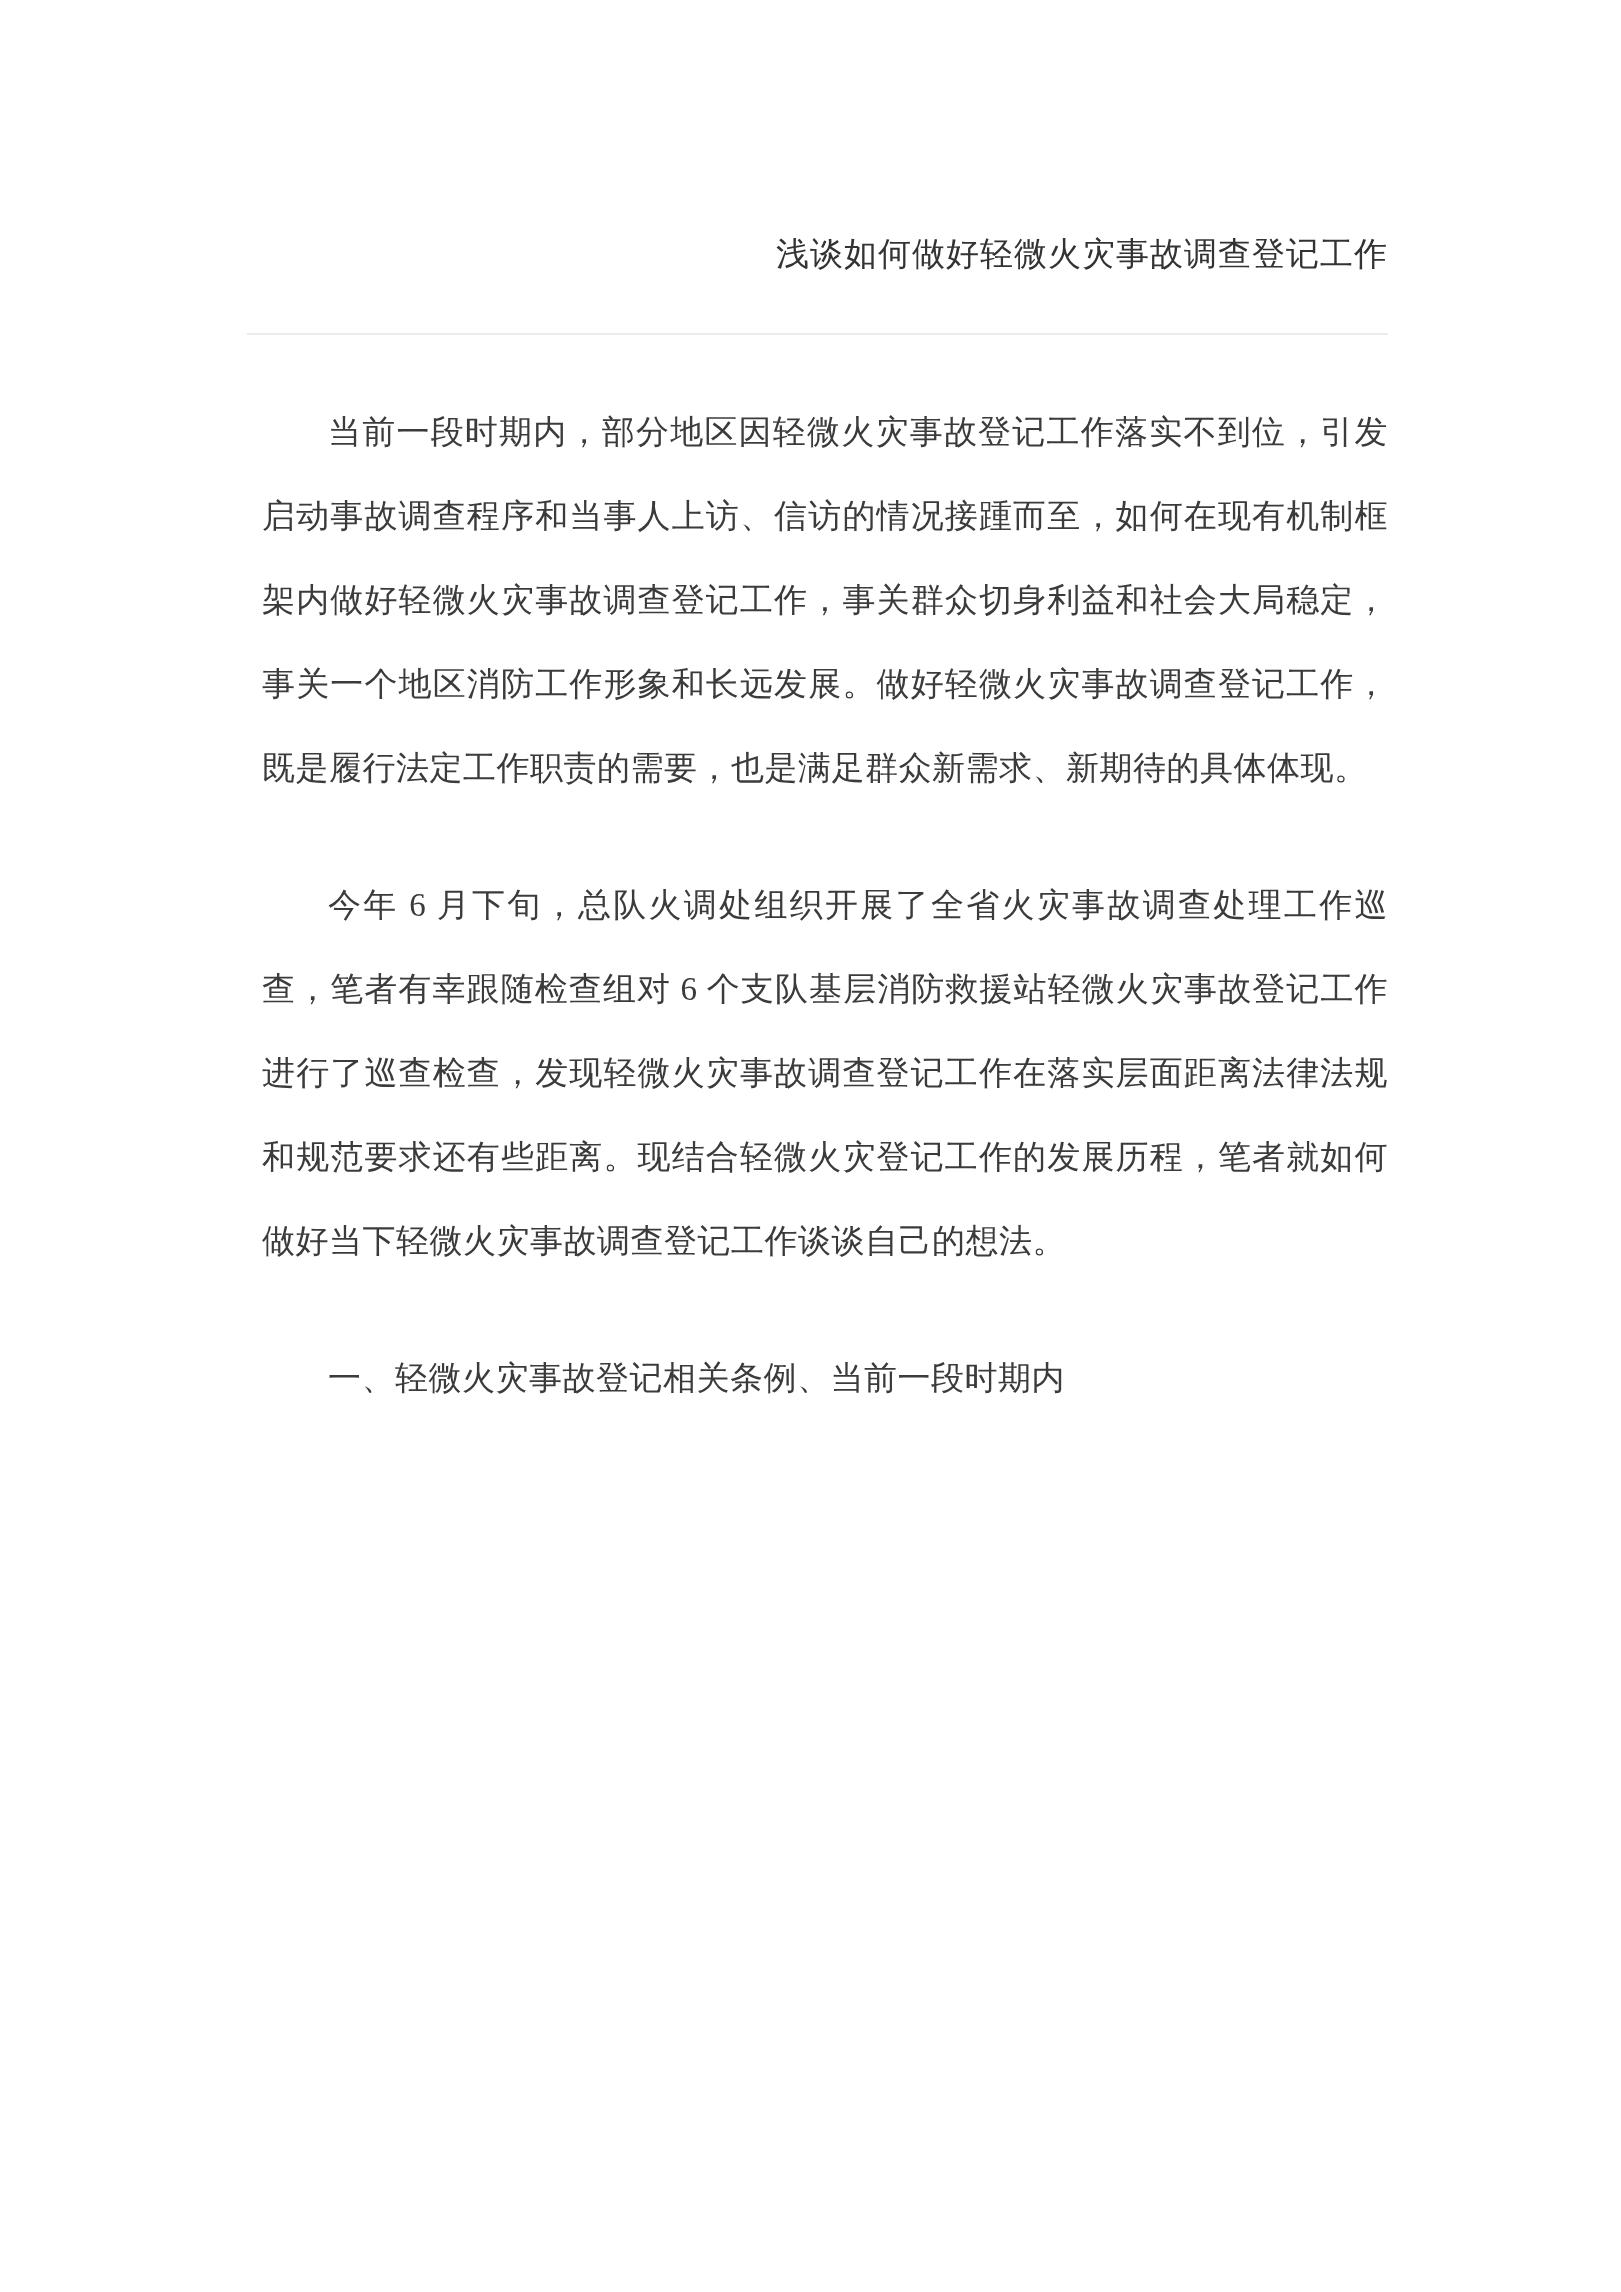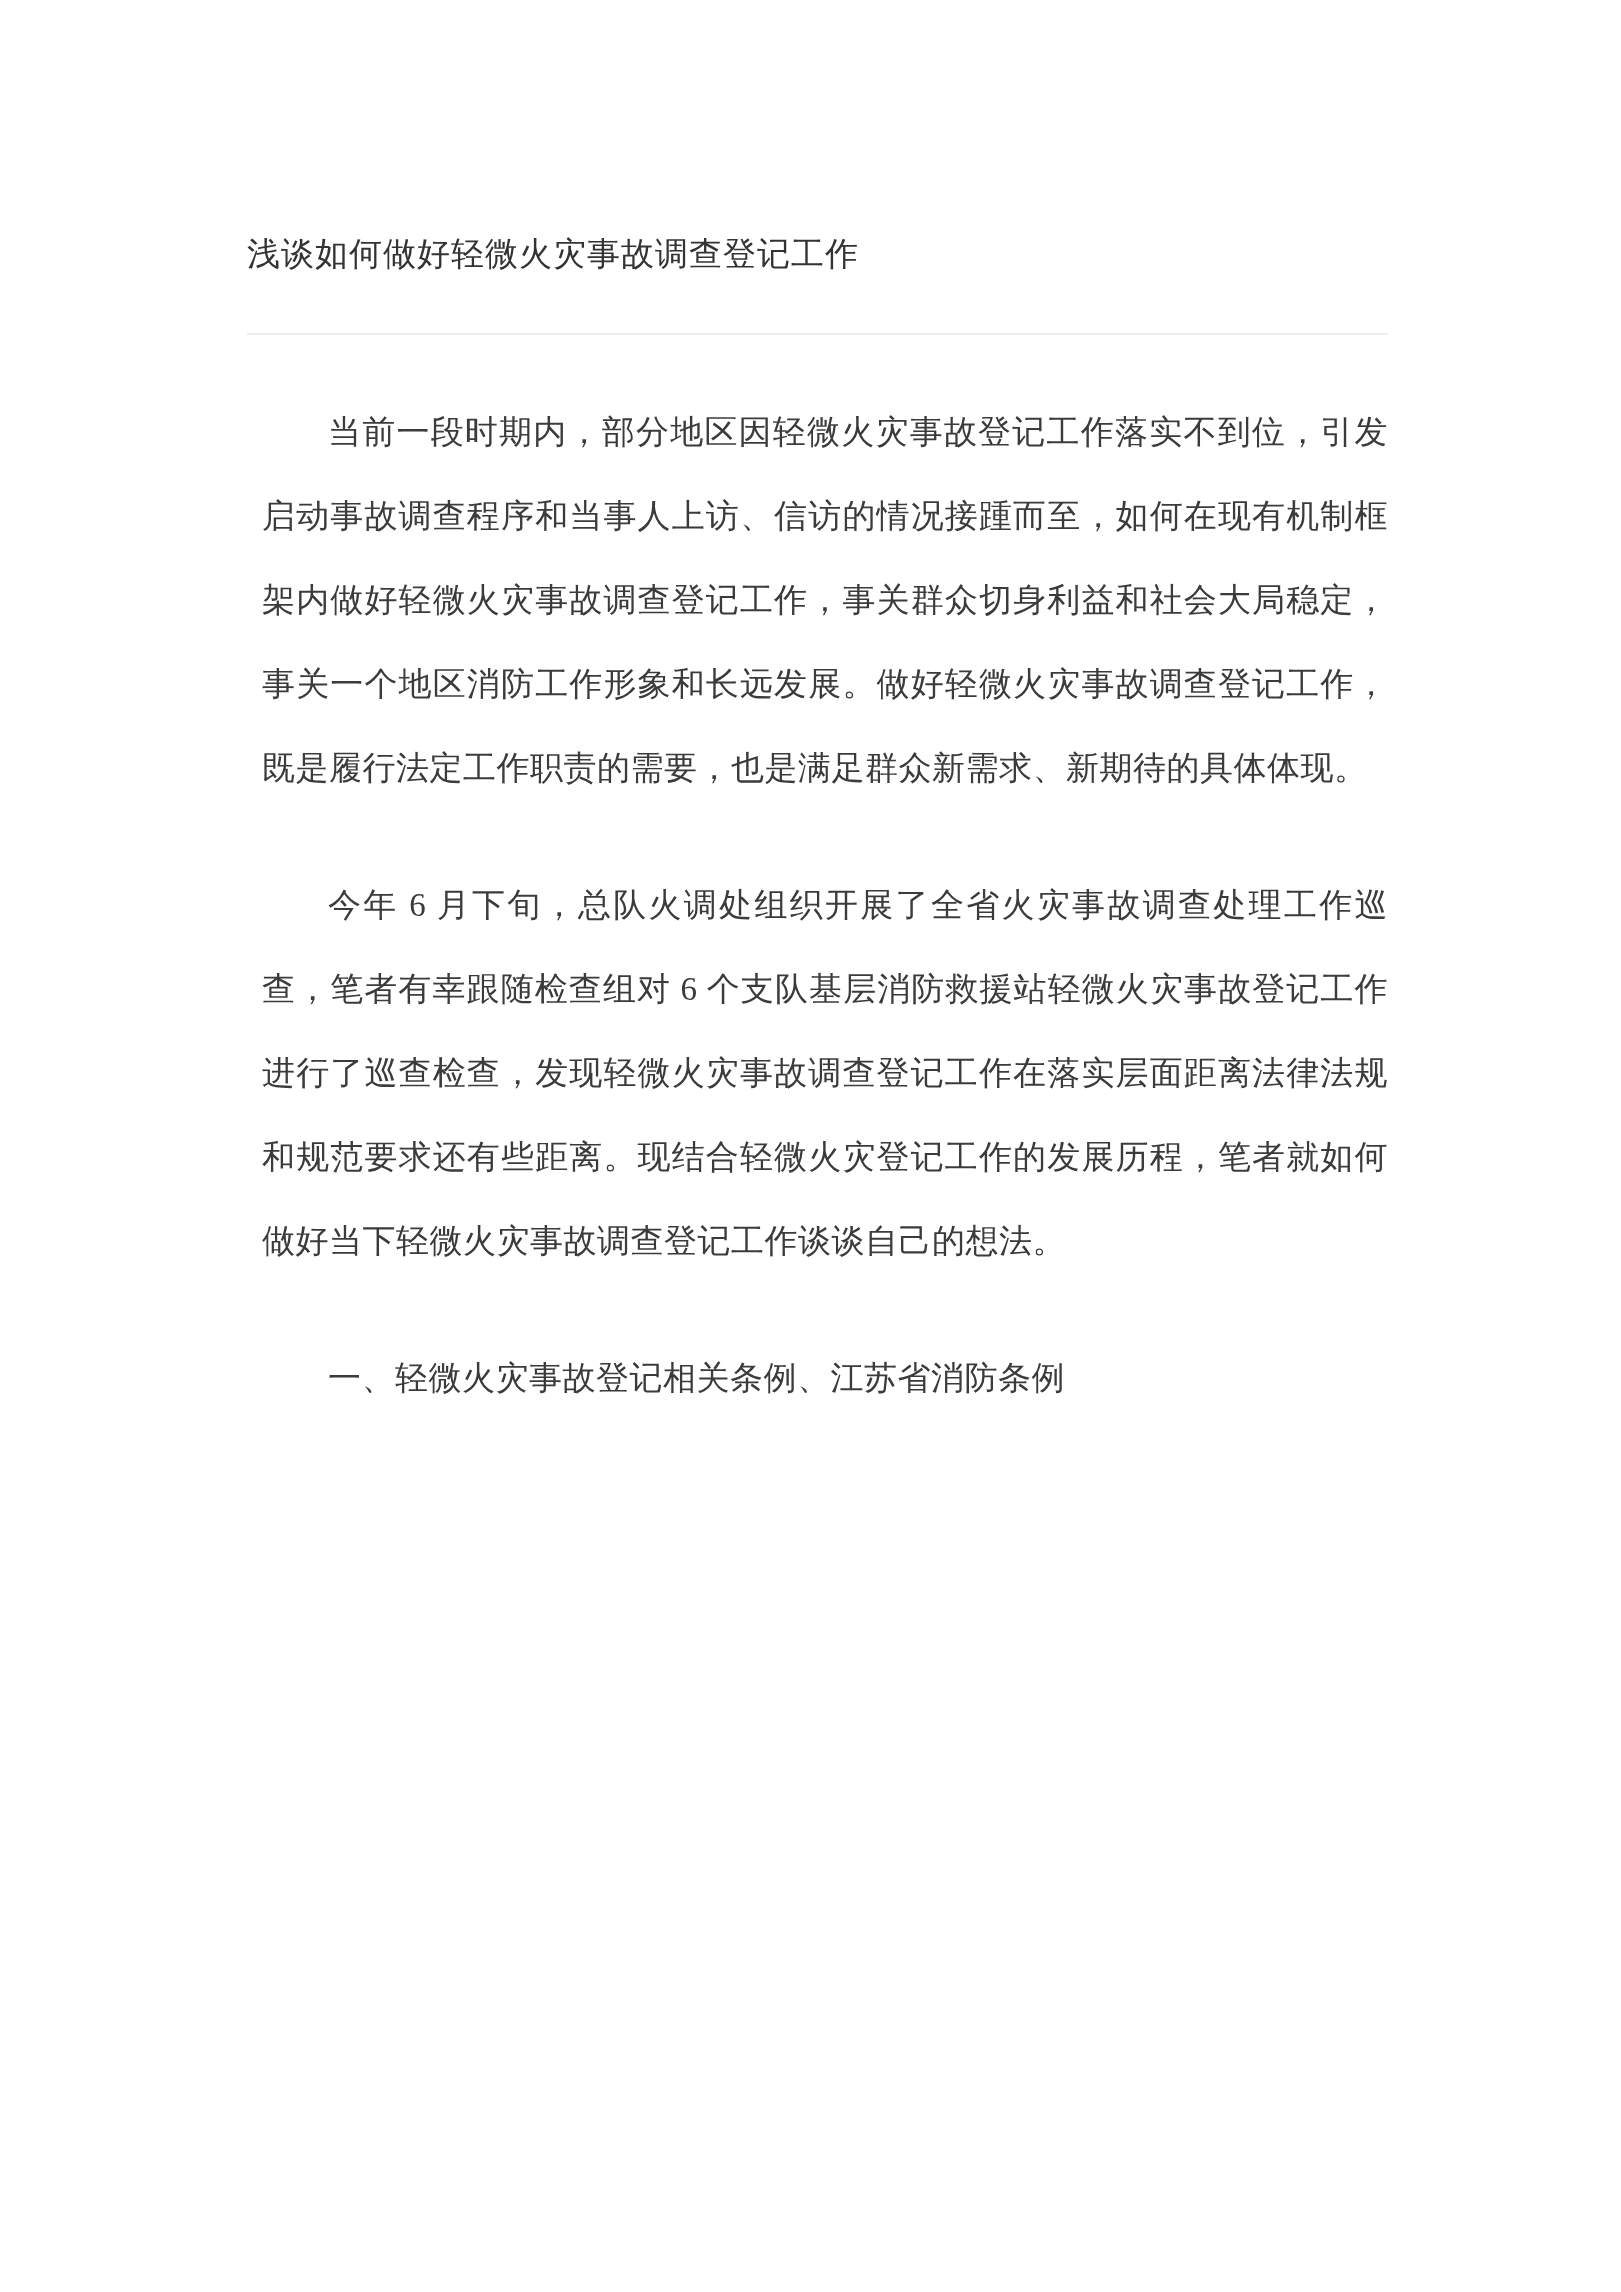--- a/index.html
+++ b/index.html
@@ -18,21 +18,21 @@
     box-sizing: border-box;
     width: 1621px;
     min-height: 2293px;
     background: #ffffff;
     padding: 233px 233px 118px 247px;
   }
   .doc-title {
     margin: 0;
     font-size: 33px;
     font-weight: 400;
-    text-align: left;
+    text-align: right;
     color: #333333;
     letter-spacing: 1px;
     line-height: 1.3;
   }
   .title-divider {
     border: none;
     border-top: 2px solid #ececec;
     margin: 57px 0 0 0;
     width: 100%;
     height: 0;
@@ -64,17 +64,17 @@
 <div class="page">
   <h1 class="doc-title">浅谈如何做好轻微火灾事故调查登记工作</h1>
 
   <hr class="title-divider">
 
   <div class="doc-body">
     <p class="para">当前一段时期内，部分地区因轻微火灾事故登记工作落实不到位，引发启动事故调查程序和当事人上访、信访的情况接踵而至，如何在现有机制框架内做好轻微火灾事故调查登记工作，事关群众切身利益和社会大局稳定，事关一个地区消防工作形象和长远发展。做好轻微火灾事故调查登记工作，既是履行法定工作职责的需要，也是满足群众新需求、新期待的具体体现。</p>
 
     <p class="para">今年 6 月下旬，总队火调处组织开展了全省火灾事故调查处理工作巡查，笔者有幸跟随检查组对 6 个支队基层消防救援站轻微火灾事故登记工作进行了巡查检查，发现轻微火灾事故调查登记工作在落实层面距离法律法规和规范要求还有些距离。现结合轻微火灾登记工作的发展历程，笔者就如何做好当下轻微火灾事故调查登记工作谈谈自己的想法。</p>
 
-    <h2 class="section-heading">一、轻微火灾事故登记相关条例、江苏省消防条例</h2>
+    <h2 class="section-heading">一、轻微火灾事故登记相关条例、当前一段时期内</h2>
 
   </div>
 </div>
 
 
 </body></html>

